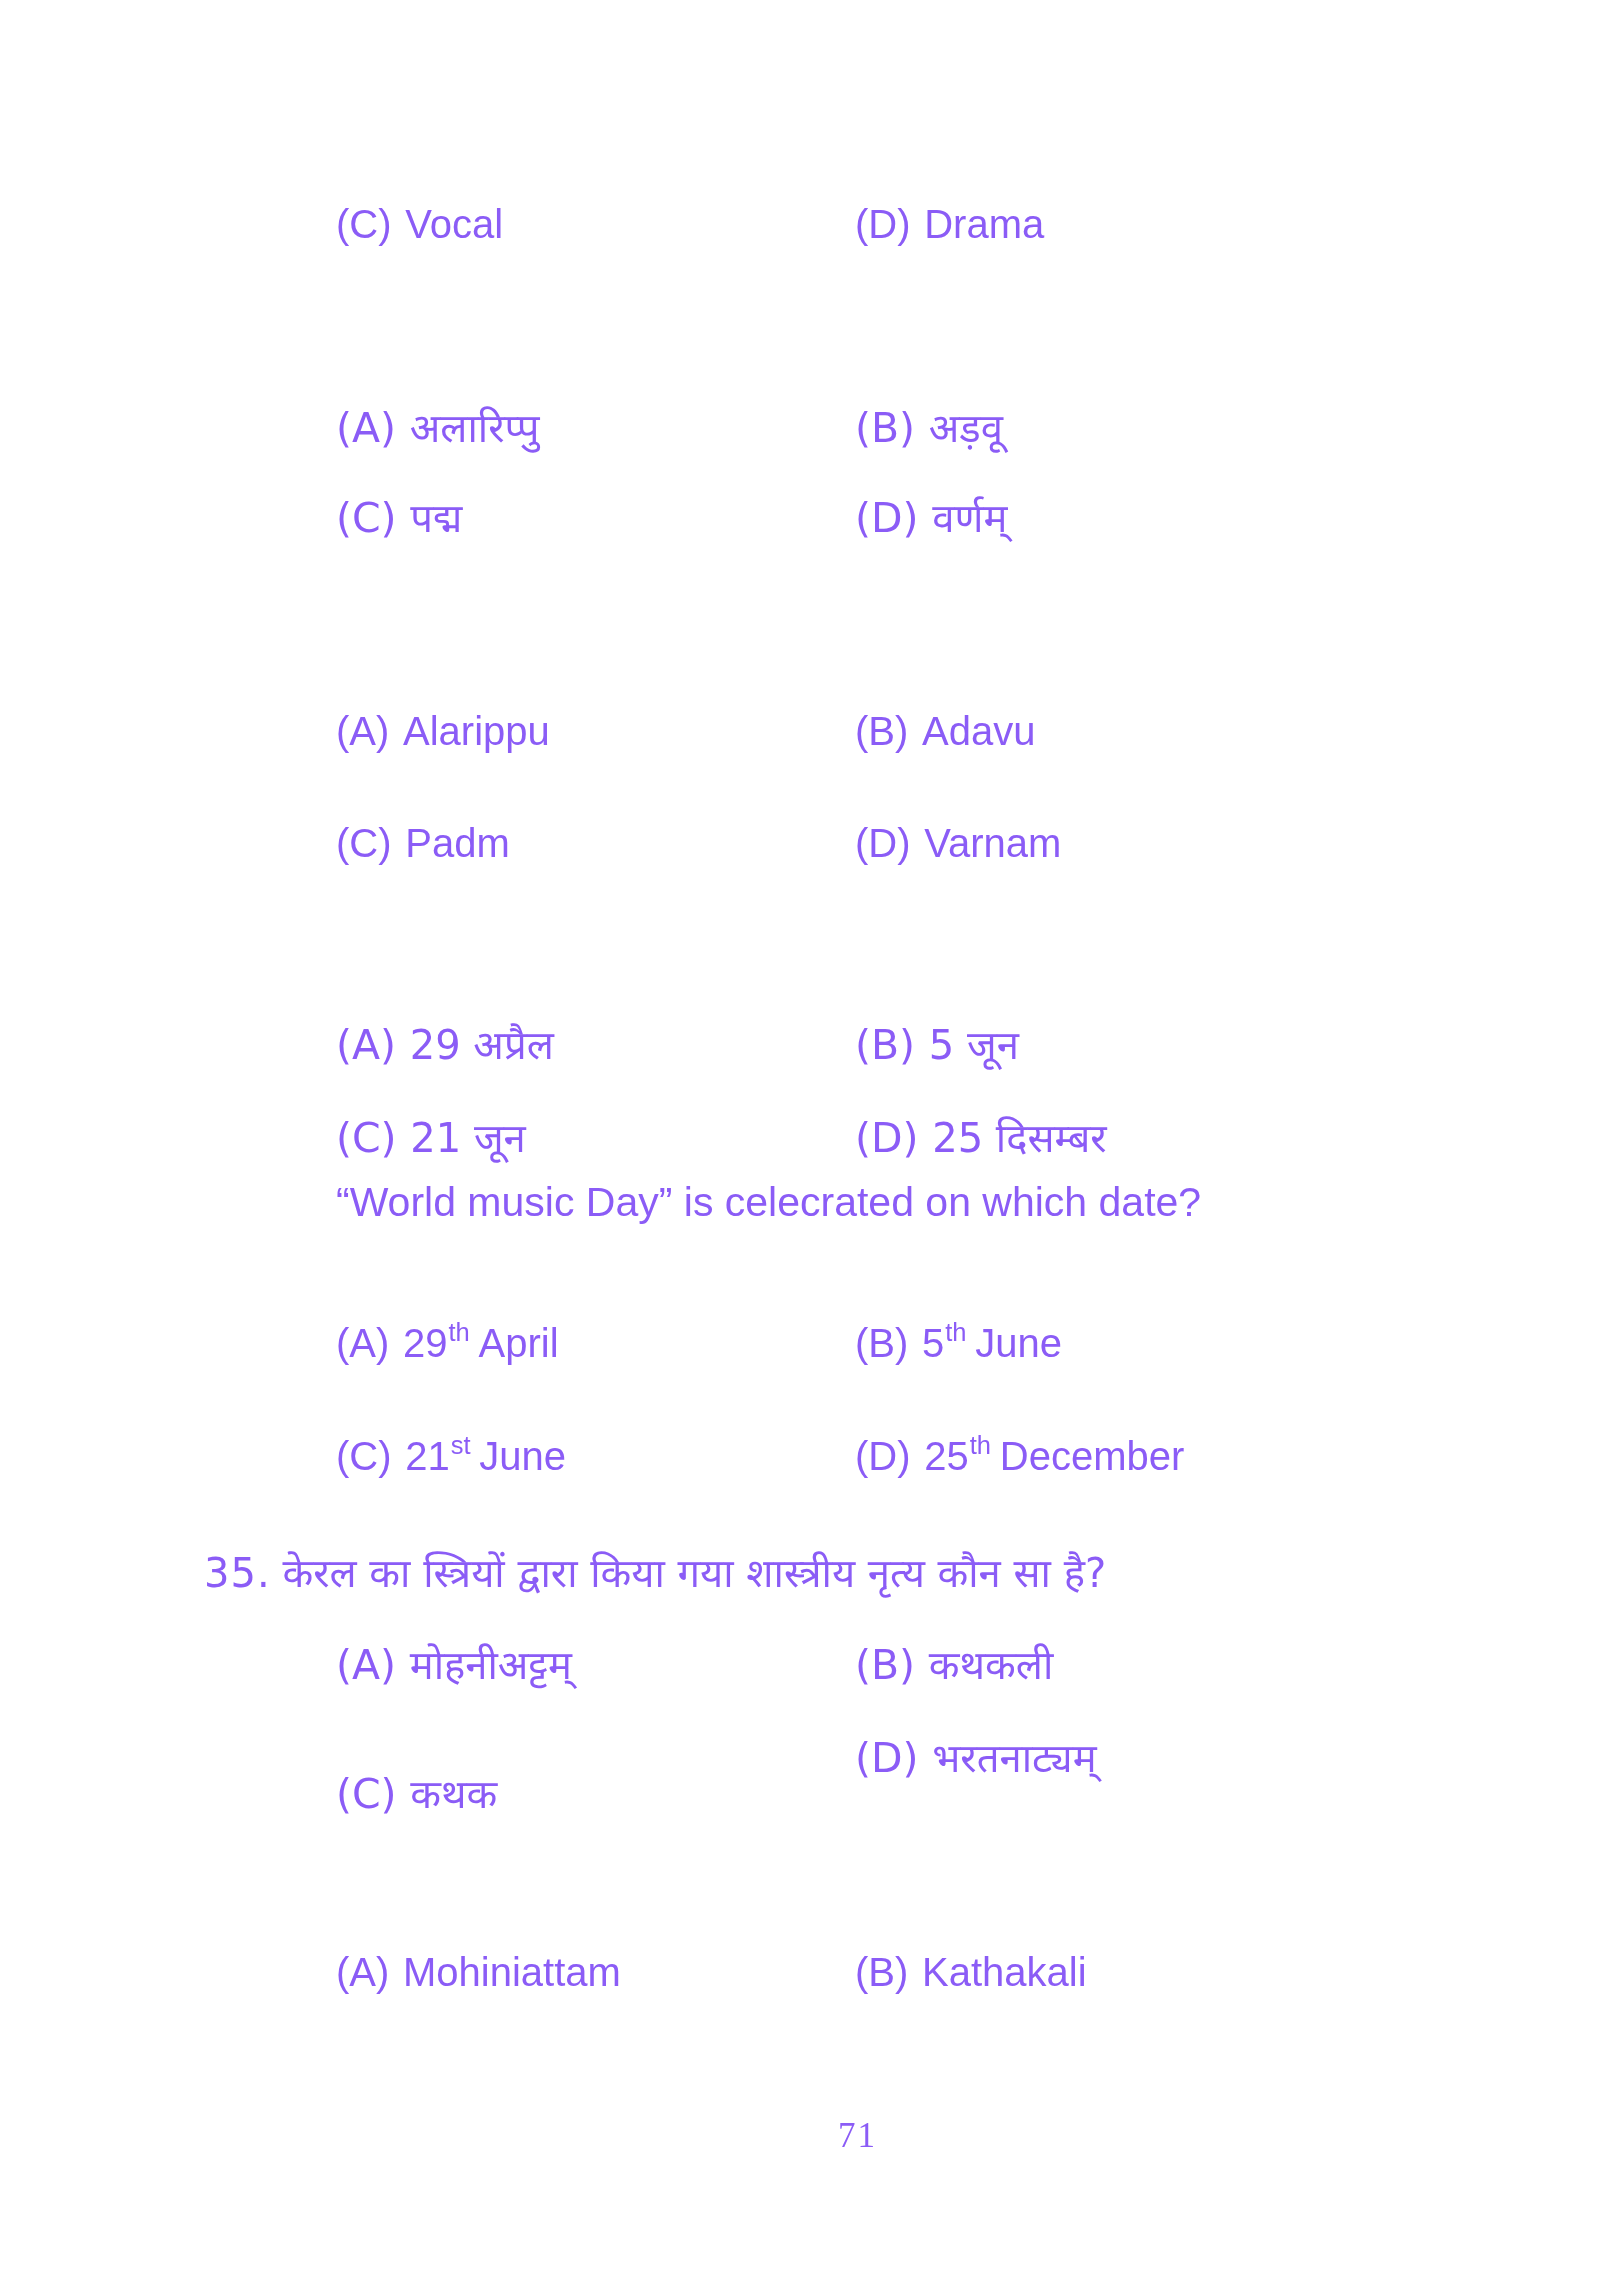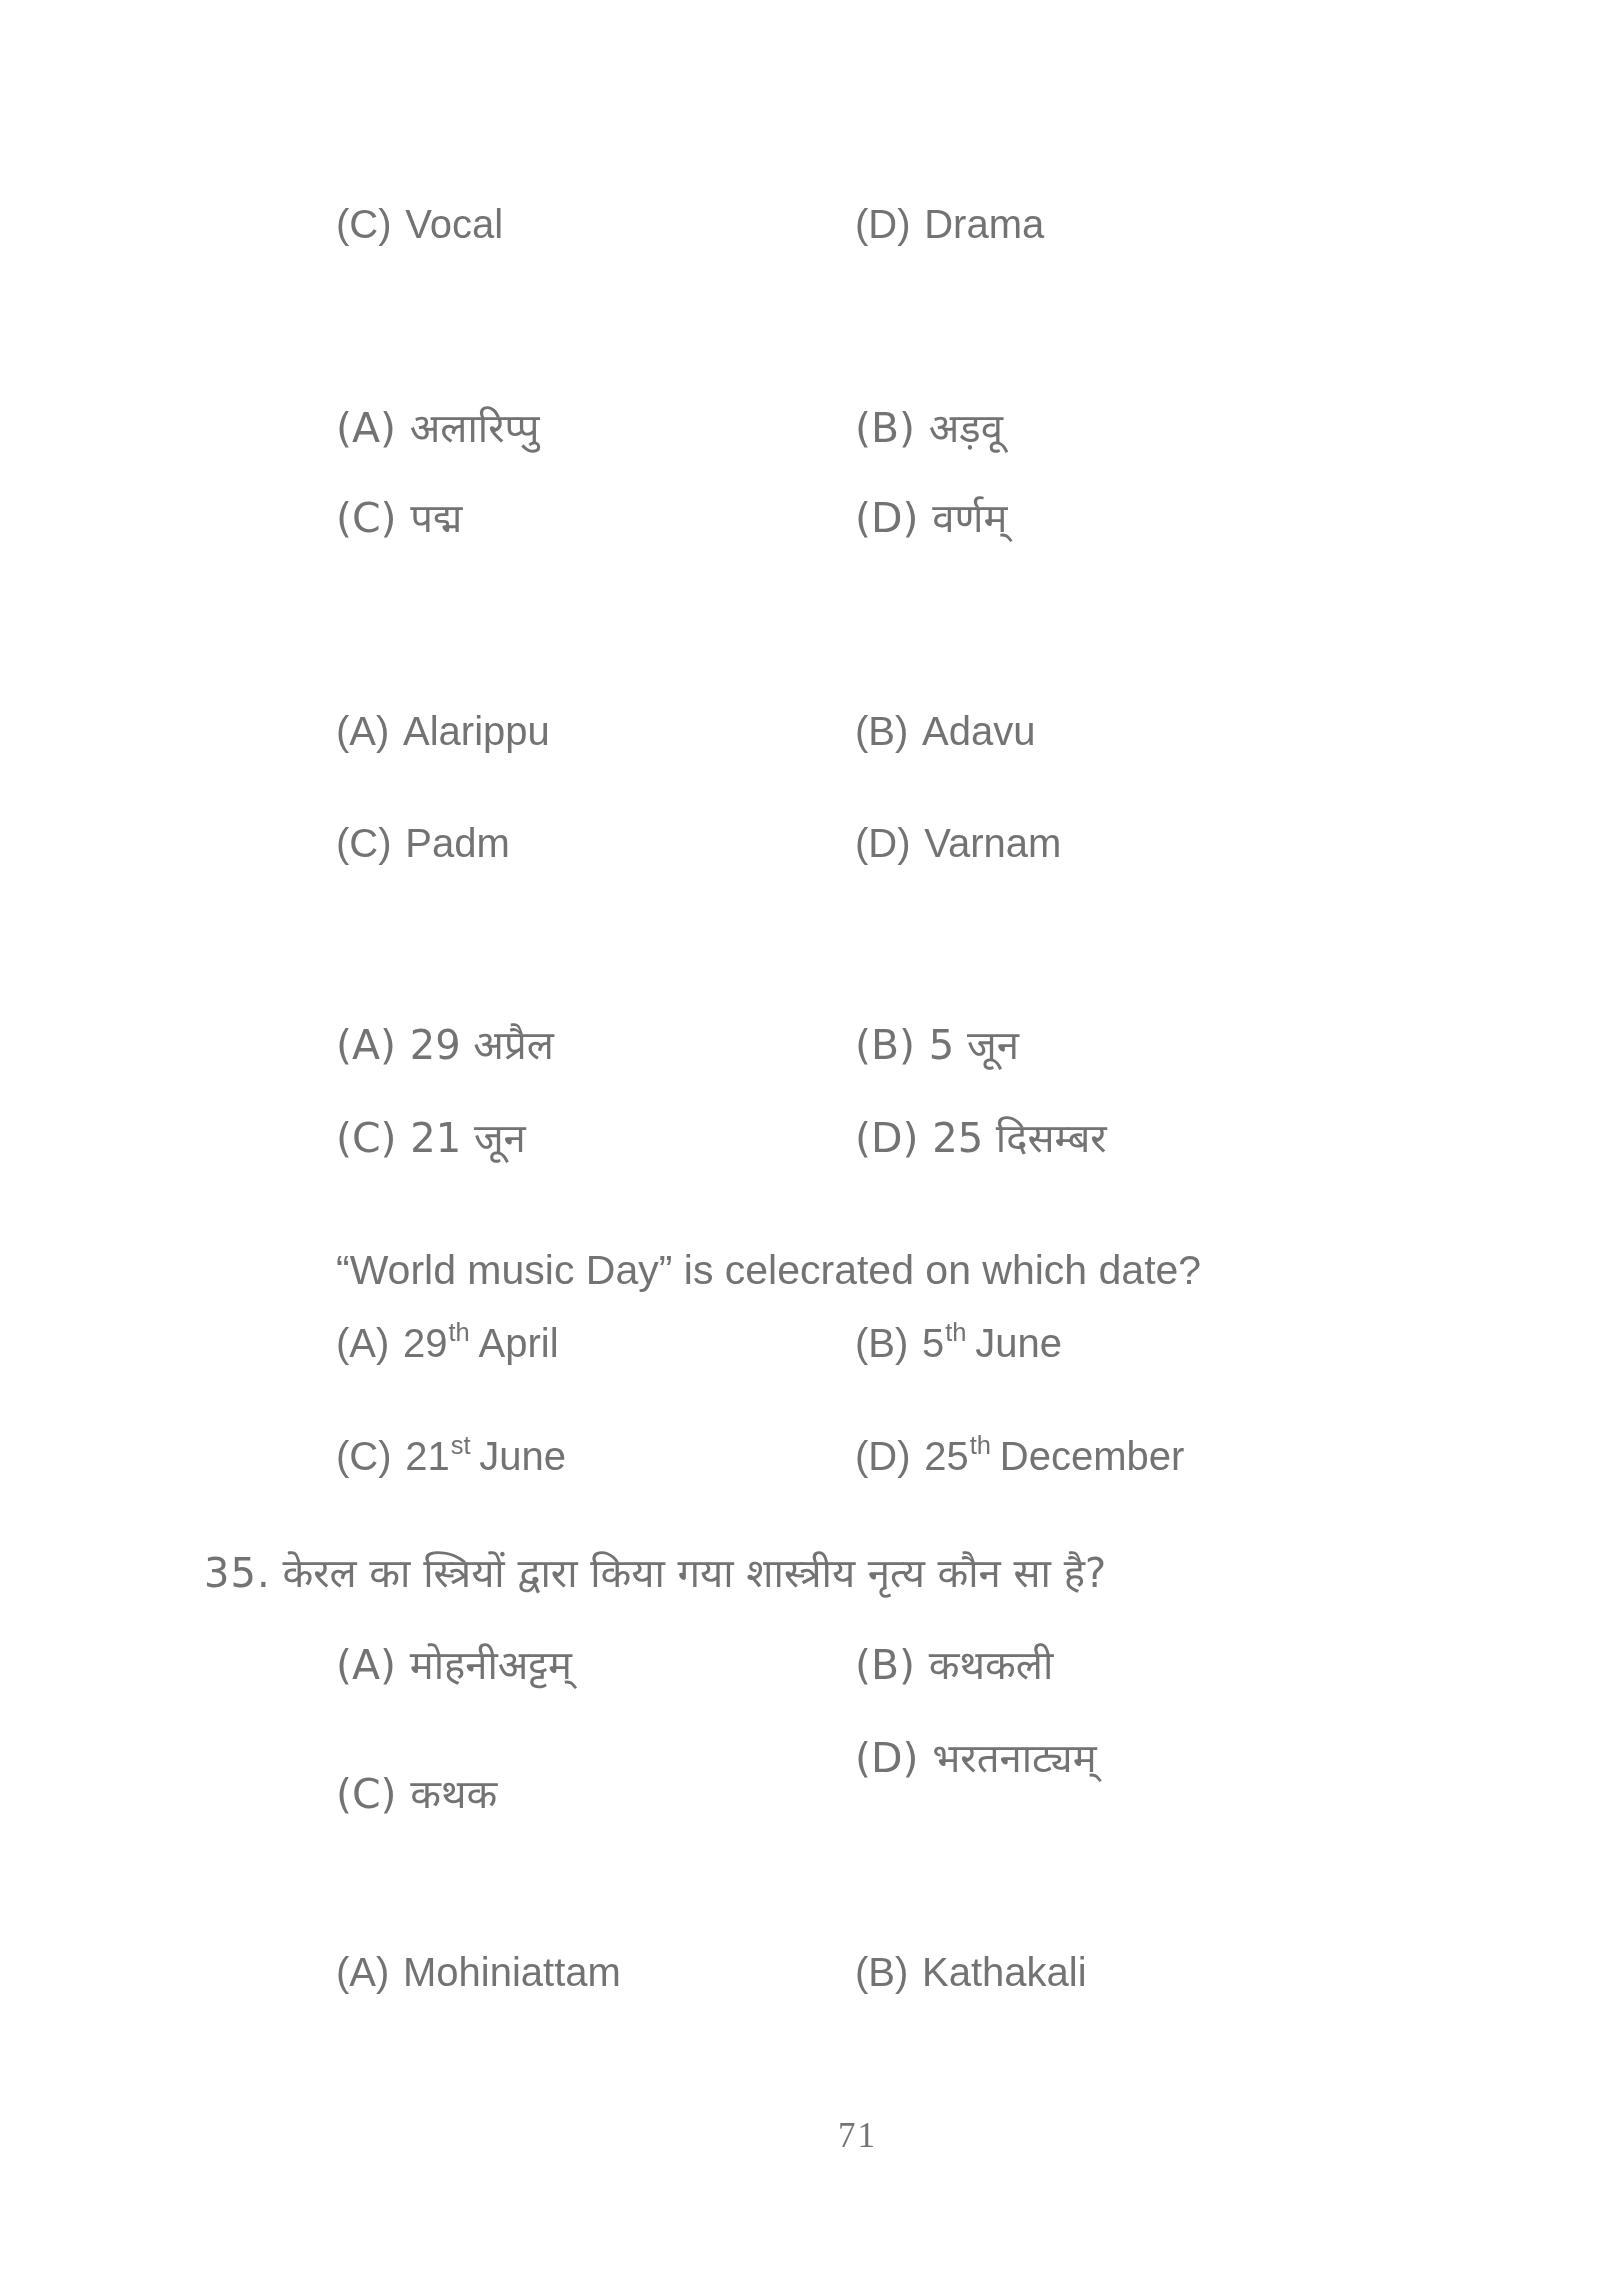--- a/index.html
+++ b/index.html
@@ -5,21 +5,21 @@
   html, body {
     margin: 0;
     padding: 0;
     background: #ffffff;
   }
   .page {
     position: relative;
     width: 1621px;
     height: 2274px;
     background: #ffffff;
-    color: #737373;
+    color: #8b5cf6;
     font-family: "Liberation Sans", "DejaVu Sans", sans-serif;
     overflow: hidden;
   }
   .abs {
     position: absolute;
     white-space: nowrap;
     line-height: 1.1;
   }
   
   .q-line { left: 204px; font-size: 40px; }
@@ -93,21 +93,21 @@
   <div class="abs opt hindi colR" style="top:1023px">
     <span class="opt-label eng">(B)</span><span>5 जून</span>
   </div>
   <div class="abs opt hindi colL" style="top:1116px">
     <span class="opt-label eng">(C)</span><span>21 जून</span>
   </div>
   <div class="abs opt hindi colR" style="top:1116px">
     <span class="opt-label eng">(D)</span><span>25 दिसम्बर</span>
   </div>
 
-  <div class="abs eng colL" style="top:1248px">
+  <div class="abs eng colL" style="top:1180px">
     <span>“World music Day” is celecrated on which date?</span>
   </div>
 
   <div class="abs opt eng colL" style="top:1321px">
     <span class="opt-label">(A)</span><span class="opt-num">29</span><span class="sup">th</span><span class="sup-gap">April</span>
   </div>
   <div class="abs opt eng colR" style="top:1321px">
     <span class="opt-label">(B)</span><span class="opt-num">5</span><span class="sup">th</span><span class="sup-gap">June</span>
   </div>
   <div class="abs opt eng colL" style="top:1434px">

